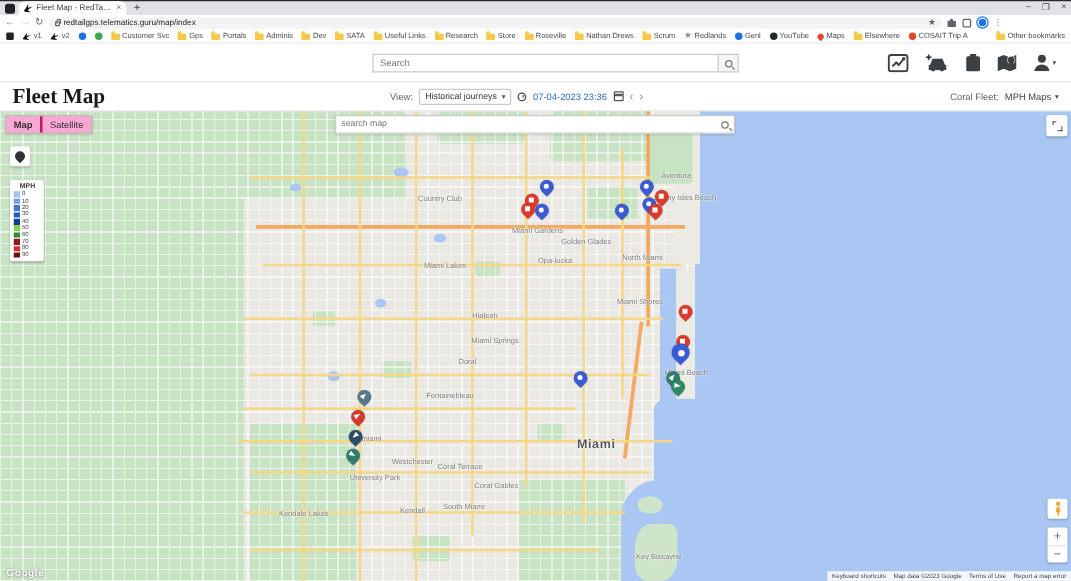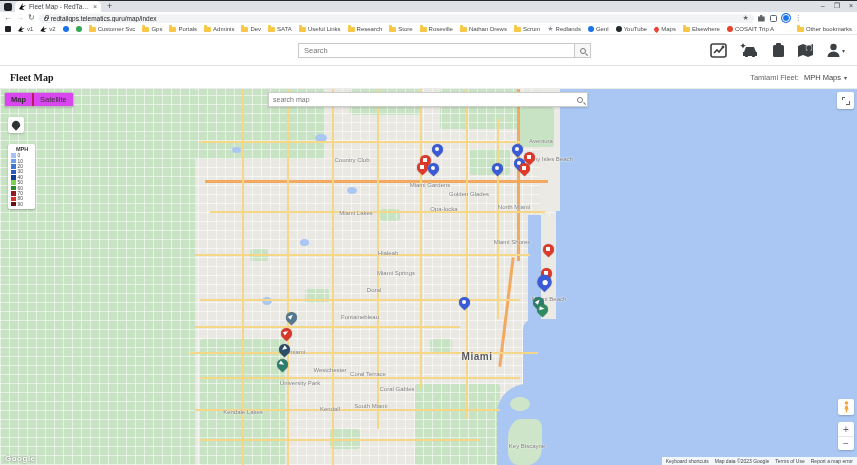--- a/index.html
+++ b/index.html
@@ -50,21 +50,21 @@
   .hdr-search input{width:276px;height:15px;border:1px solid #c9c9c9;border-right:none;font-size:7.5px;padding:0 5px;color:#333;outline:none}
   .hdr-search .btn{width:17px;height:15px;border:1px solid #c9c9c9;background:#f7f7f7;display:flex;align-items:center;justify-content:center}
   .mag{width:6px;height:6px;border:1.2px solid #777;border-radius:50%;position:relative}
   .mag:after{content:"";position:absolute;width:3px;height:1.2px;background:#777;transform:rotate(45deg);left:4.5px;top:5.5px}
   .hdr-icons{margin-left:auto;display:flex;align-items:center;gap:13px;padding-right:4px}
   .hdr-icons svg{display:block}
   .caret{font-size:6px;color:#555}
 
   
   .toolbar{height:23px;background:#fff;border-bottom:1px solid #ececec;display:flex;align-items:center;padding:0 10px;position:relative}
-  .page-title{font-family:"Liberation Serif",serif;font-weight:bold;font-size:10px;color:#1a1a1a}
+  .page-title{font-family:"Liberation Serif",serif;font-weight:bold;font-size:17px;color:#1a1a1a}
   .tb-center{position:absolute;left:312px;display:flex;align-items:center;gap:5px}
   .tb-label{font-size:7.5px;color:#666}
   .select{border:1px solid #c9c9c9;background:#fff;height:13px;display:flex;align-items:center;gap:4px;padding:0 4px;font-size:7px;color:#333;border-radius:2px}
   .clock-ic{width:7px;height:7px;border:1.2px solid #444;border-radius:50%;position:relative}
   .clock-ic:before{content:"";position:absolute;left:2.2px;top:1px;width:1px;height:2.5px;background:#444}
   .datetime{font-size:7.5px;color:#2a6ebb}
   .cal-ic{width:8px;height:8px;border:1px solid #555;border-radius:1px;position:relative}
   .cal-ic:before{content:"";position:absolute;top:1px;left:0;right:0;height:1.5px;background:#555}
   .chev{font-size:9px;color:#888;line-height:1}
   .tb-right{margin-left:auto;display:flex;align-items:center;gap:5px}
@@ -80,21 +80,21 @@
     repeating-linear-gradient(90deg,rgba(255,255,255,.55) 0 1px,transparent 1px 9px)}
   .road{position:absolute;background:#f6d687}
   .road.o{background:#f3a95f}
   .map-label{position:absolute;font-size:6px;color:#7d7d7d;white-space:nowrap;transform:translate(-50%,-50%);text-shadow:0 0 2px #fff,0 0 2px #fff}
   .map-label.major{font-size:10px;font-weight:bold;color:#55595e;letter-spacing:.5px}
   .marker{position:absolute;width:11px;height:14px;margin-left:-5.5px;margin-top:-13.5px;transform-origin:50% 100%}
   .pin-body{position:absolute;left:0;top:0;width:11px;height:11px;border-radius:50% 50% 50% 0;transform:rotate(-45deg);box-shadow:0 0 1px rgba(0,0,0,.45)}
   .inner{position:absolute;left:3.5px;top:3.5px;width:4px;height:4px;border-radius:50%;background:#fff}
   .inner.sq{border-radius:0;left:3.8px;top:3.8px;width:3.4px;height:3.4px}
   .inner.arr{background:none;border-radius:0;left:3.5px;top:2.8px;width:0;height:0;border-left:2.2px solid transparent;border-right:2.2px solid transparent;border-bottom:5px solid #fff}
-  .mtype{position:absolute;left:4px;top:3px;background:#d946ef;border:1px solid #bbb;border-radius:2px;display:flex;box-shadow:0 1px 2px rgba(0,0,0,.15)}
+  .mtype{position:absolute;left:4px;top:3px;background:#f9a8d4;border:1px solid #bbb;border-radius:2px;display:flex;box-shadow:0 1px 2px rgba(0,0,0,.15)}
   .mtype .tbtn{padding:2px 6px;font-size:7.5px;color:#333}
   .mtype .tbtn.sel{font-weight:bold}
   .mtype .tbtn+.tbtn{border-left:2px solid #be185d}
   .map-search{position:absolute;left:268px;top:3px;width:320px;height:15px;background:#fff;border:1px solid #ccc;display:flex;align-items:center;padding:0 4px;box-shadow:0 1px 2px rgba(0,0,0,.15)}
   .map-search input{flex:1;border:none;outline:none;font-size:7px;color:#333}
   .fullscreen{position:absolute;right:3px;top:3px;width:17px;height:17px;background:#fff;border-radius:2px;box-shadow:0 1px 2px rgba(0,0,0,.2);display:flex;align-items:center;justify-content:center}
   .fs-ic{width:8px;height:8px;position:relative}
   .fs-ic:before,.fs-ic:after{content:"";position:absolute;width:2.5px;height:2.5px;border:1.2px solid #666}
   .fs-ic:before{left:0;top:0;border-right:none;border-bottom:none}
   .fs-ic:after{right:0;bottom:0;border-left:none;border-top:none}
@@ -278,22 +278,34 @@
           <circle cx="6.5" cy="4" r="3.2" fill="#3d4043"></circle>
           <path d="M0.5 14 a6 5.5 0 0 1 12 0 z" fill="#3d4043"></path>
         </svg>
       <span class="caret">▾</span>
     </span>
   </div>
 </div>
 
 <div class="toolbar">
   <span class="page-title">Fleet Map</span>
+  <div class="tb-center">
+    <span class="tb-label">View:</span>
+    <div class="select">
+      <span>Historical journeys</span>
+      <span class="caret">▾</span>
+    </div>
+    <span class="clock-ic"></span>
+    <span class="datetime">07-04-2023 23:36</span>
+    <span class="cal-ic"></span>
+    <span class="chev">‹</span>
+    <span class="chev">›</span>
+  </div>
   <div class="tb-right">
-    <span class="tb-label">Tamiami Fleet:</span>
+    <span class="tb-label">Coral Fleet:</span>
     <span class="fleet-value">
       <span>MPH Maps</span>
       <span class="caret">▾</span>
     </span>
   </div>
 </div>
 
 <div class="map" id="map">
 
   <div class="patch" style="left:0;top:0;width:195px;height:376px;border-radius:0"></div>

